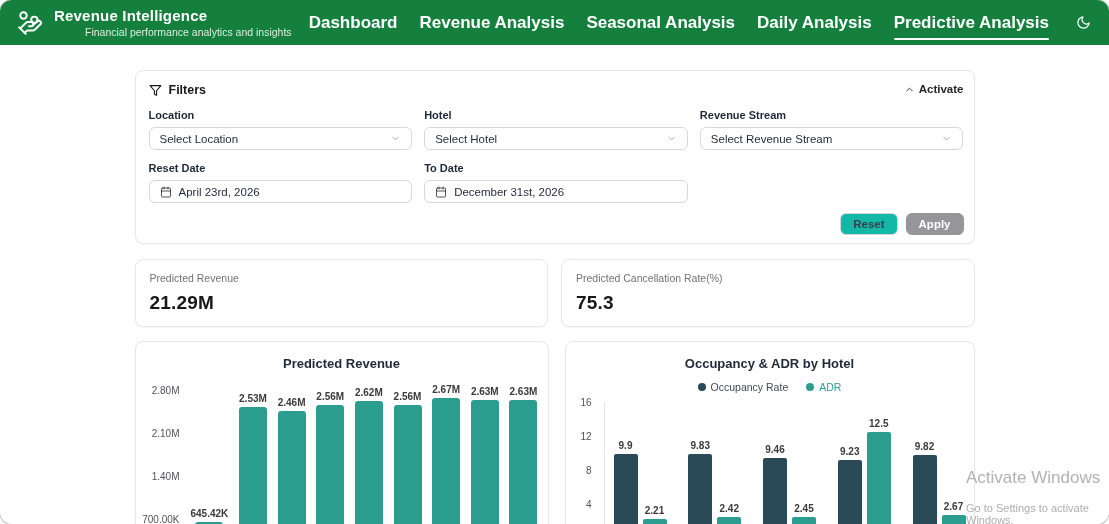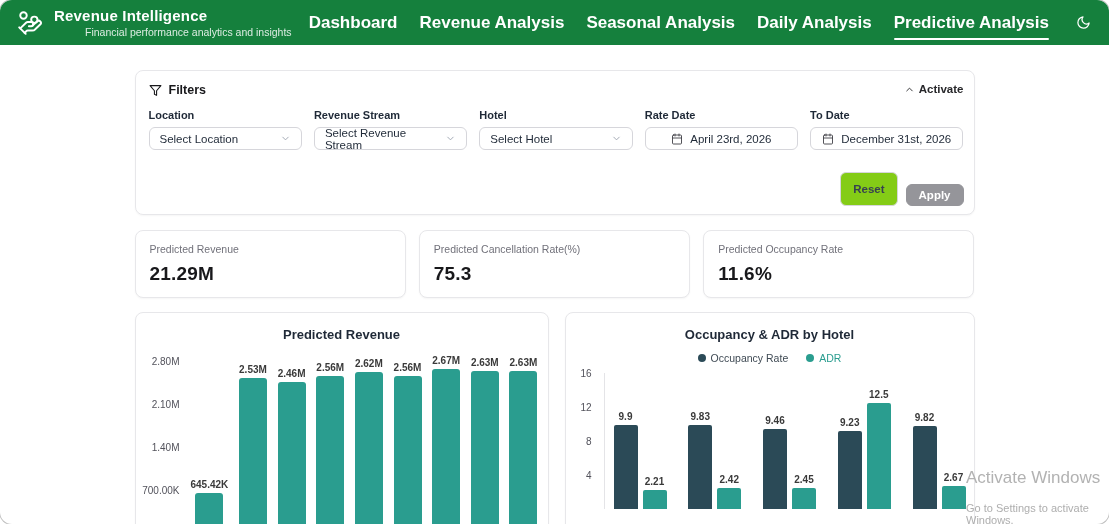--- a/index.html
+++ b/index.html
@@ -35,34 +35,34 @@
   
   .filters-card { padding:12px 10px 8px 13px; }
   .filters-head { display:flex; align-items:flex-start; justify-content:space-between; height:18px; }
   .filters-title { display:flex; align-items:center; gap:7px; font-size:12.5px; font-weight:600; color:#18181b; }
   .filters-title svg { width:13px; height:13px; stroke:#18181b; fill:none; stroke-width:2;
     stroke-linecap:round; stroke-linejoin:round; }
   .collapse-btn { display:flex; align-items:center; gap:4px; font-size:11.5px; font-weight:600;
     color:#27272a; cursor:pointer; }
   .collapse-btn svg { width:11px; height:11px; stroke:#27272a; fill:none; stroke-width:2;
     stroke-linecap:round; stroke-linejoin:round; }
-  .filters-grid { display:grid; grid-template-columns:1fr 1fr 1fr 1fr 1fr; column-gap:12px; row-gap:12px; margin-top:8px; }
+  .filters-grid { display:grid; grid-template-columns:1fr 1fr 1fr; column-gap:12px; row-gap:12px; margin-top:8px; }
   .field-label { font-size:11px; font-weight:600; color:#1f2937; margin-bottom:6px; }
   .select-box, .date-box { height:23px; border:1px solid #d6d6db; border-radius:6px;
     background:#ffffff; display:flex; align-items:center; justify-content:space-between;
     padding:0 10px; font-size:11.5px; color:#1f2937; cursor:pointer; }
   .select-box svg { width:11px; height:11px; stroke:#9ca3af; fill:none; stroke-width:2;
     stroke-linecap:round; stroke-linejoin:round; }
-  .date-box { justify-content:center; gap:7px; }
+  .date-box { justify-content:flex-start; gap:7px; }
   .date-box svg { width:12px; height:12px; stroke:#3f3f46; fill:none; stroke-width:1.8;
     stroke-linecap:round; stroke-linejoin:round; }
   .filters-actions { display:flex; justify-content:flex-end; gap:8px; margin-top:10px; }
   .btn { font-size:11.5px; font-weight:600; border-radius:6px; padding:4px 12px; cursor:pointer; }
-  .btn-reset { background:#84cc16; border:1px solid #d6d6db; color:#374151; }
-  .btn-apply { background:#95959a; border:1px solid #95959a; color:#ffffff;margin-top:12px; }
+  .btn-reset { background:#14b8a6; border:1px solid #d6d6db; color:#374151; }
+  .btn-apply { background:#95959a; border:1px solid #95959a; color:#ffffff; }
 
   
   .stats-row { display:flex; gap:13px; margin-top:15px; }
   .stat-card { flex:1; padding:12px 14px; height:68px; }
   .stat-label { font-size:10.5px; color:#71717a; }
   .stat-value { font-size:19px; font-weight:bold; color:#18181b; margin-top:8px; letter-spacing:.2px; }
 
   
   .charts-row { display:flex; gap:16px; margin-top:14px; }
   .chart-card { height:232px; padding-top:14px; overflow:visible; }
@@ -149,40 +149,40 @@
         <div>
           <div class="field-label">Location</div>
           <div class="select-box">
             <span>Select Location</span>
             <svg viewBox="0 0 24 24">
                 <polyline points="6 9 12 15 18 9"></polyline>
               </svg>
           </div>
         </div>
         <div>
+          <div class="field-label">Hotel</div>
+          <div class="select-box">
+            <span>Select Hotel</span>
+            <svg viewBox="0 0 24 24">
+                <polyline points="6 9 12 15 18 9"></polyline>
+              </svg>
+          </div>
+        </div>
+        <div>
           <div class="field-label">Revenue Stream</div>
           <div class="select-box">
             <span>Select Revenue Stream</span>
             <svg viewBox="0 0 24 24">
                 <polyline points="6 9 12 15 18 9"></polyline>
               </svg>
           </div>
         </div>
-        <div>
-          <div class="field-label">Hotel</div>
-          <div class="select-box">
-            <span>Select Hotel</span>
-            <svg viewBox="0 0 24 24">
-                <polyline points="6 9 12 15 18 9"></polyline>
-              </svg>
-          </div>
-        </div>
-
-        <div>
-          <div class="field-label">Rate Date</div>
+
+        <div>
+          <div class="field-label">Reset Date</div>
           <div class="date-box">
             <svg viewBox="0 0 24 24">
               <rect x="3" y="4" width="18" height="18" rx="2"></rect>
               <path d="M16 2v4M8 2v4M3 10h18"></path>
             </svg>
             <span>April 23rd, 2026</span>
           </div>
         </div>
         <div>
           <div class="field-label">To Date</div>
@@ -204,24 +204,20 @@
     </section>
 
     <section class="stats-row">
       <div class="card stat-card">
         <div class="stat-label">Predicted Revenue</div>
         <div class="stat-value">21.29M</div>
       </div>
       <div class="card stat-card">
         <div class="stat-label">Predicted Cancellation Rate(%)</div>
         <div class="stat-value">75.3</div>
-      </div>
-      <div class="card stat-card">
-        <div class="stat-label">Predicted Occupancy Rate</div>
-        <div class="stat-value">11.6%</div>
       </div>
     </section>
 
     <section class="charts-row">
       <div class="card chart-card c1">
         <div class="chart-title">Predicted Revenue</div>
         <div class="plot plot1">
           <div class="yaxis" id="rev-yaxis">
               <div class="y-tick" style="bottom: 166px;">2.80M</div>
               <div class="y-tick" style="bottom: 123px;">2.10M</div>

